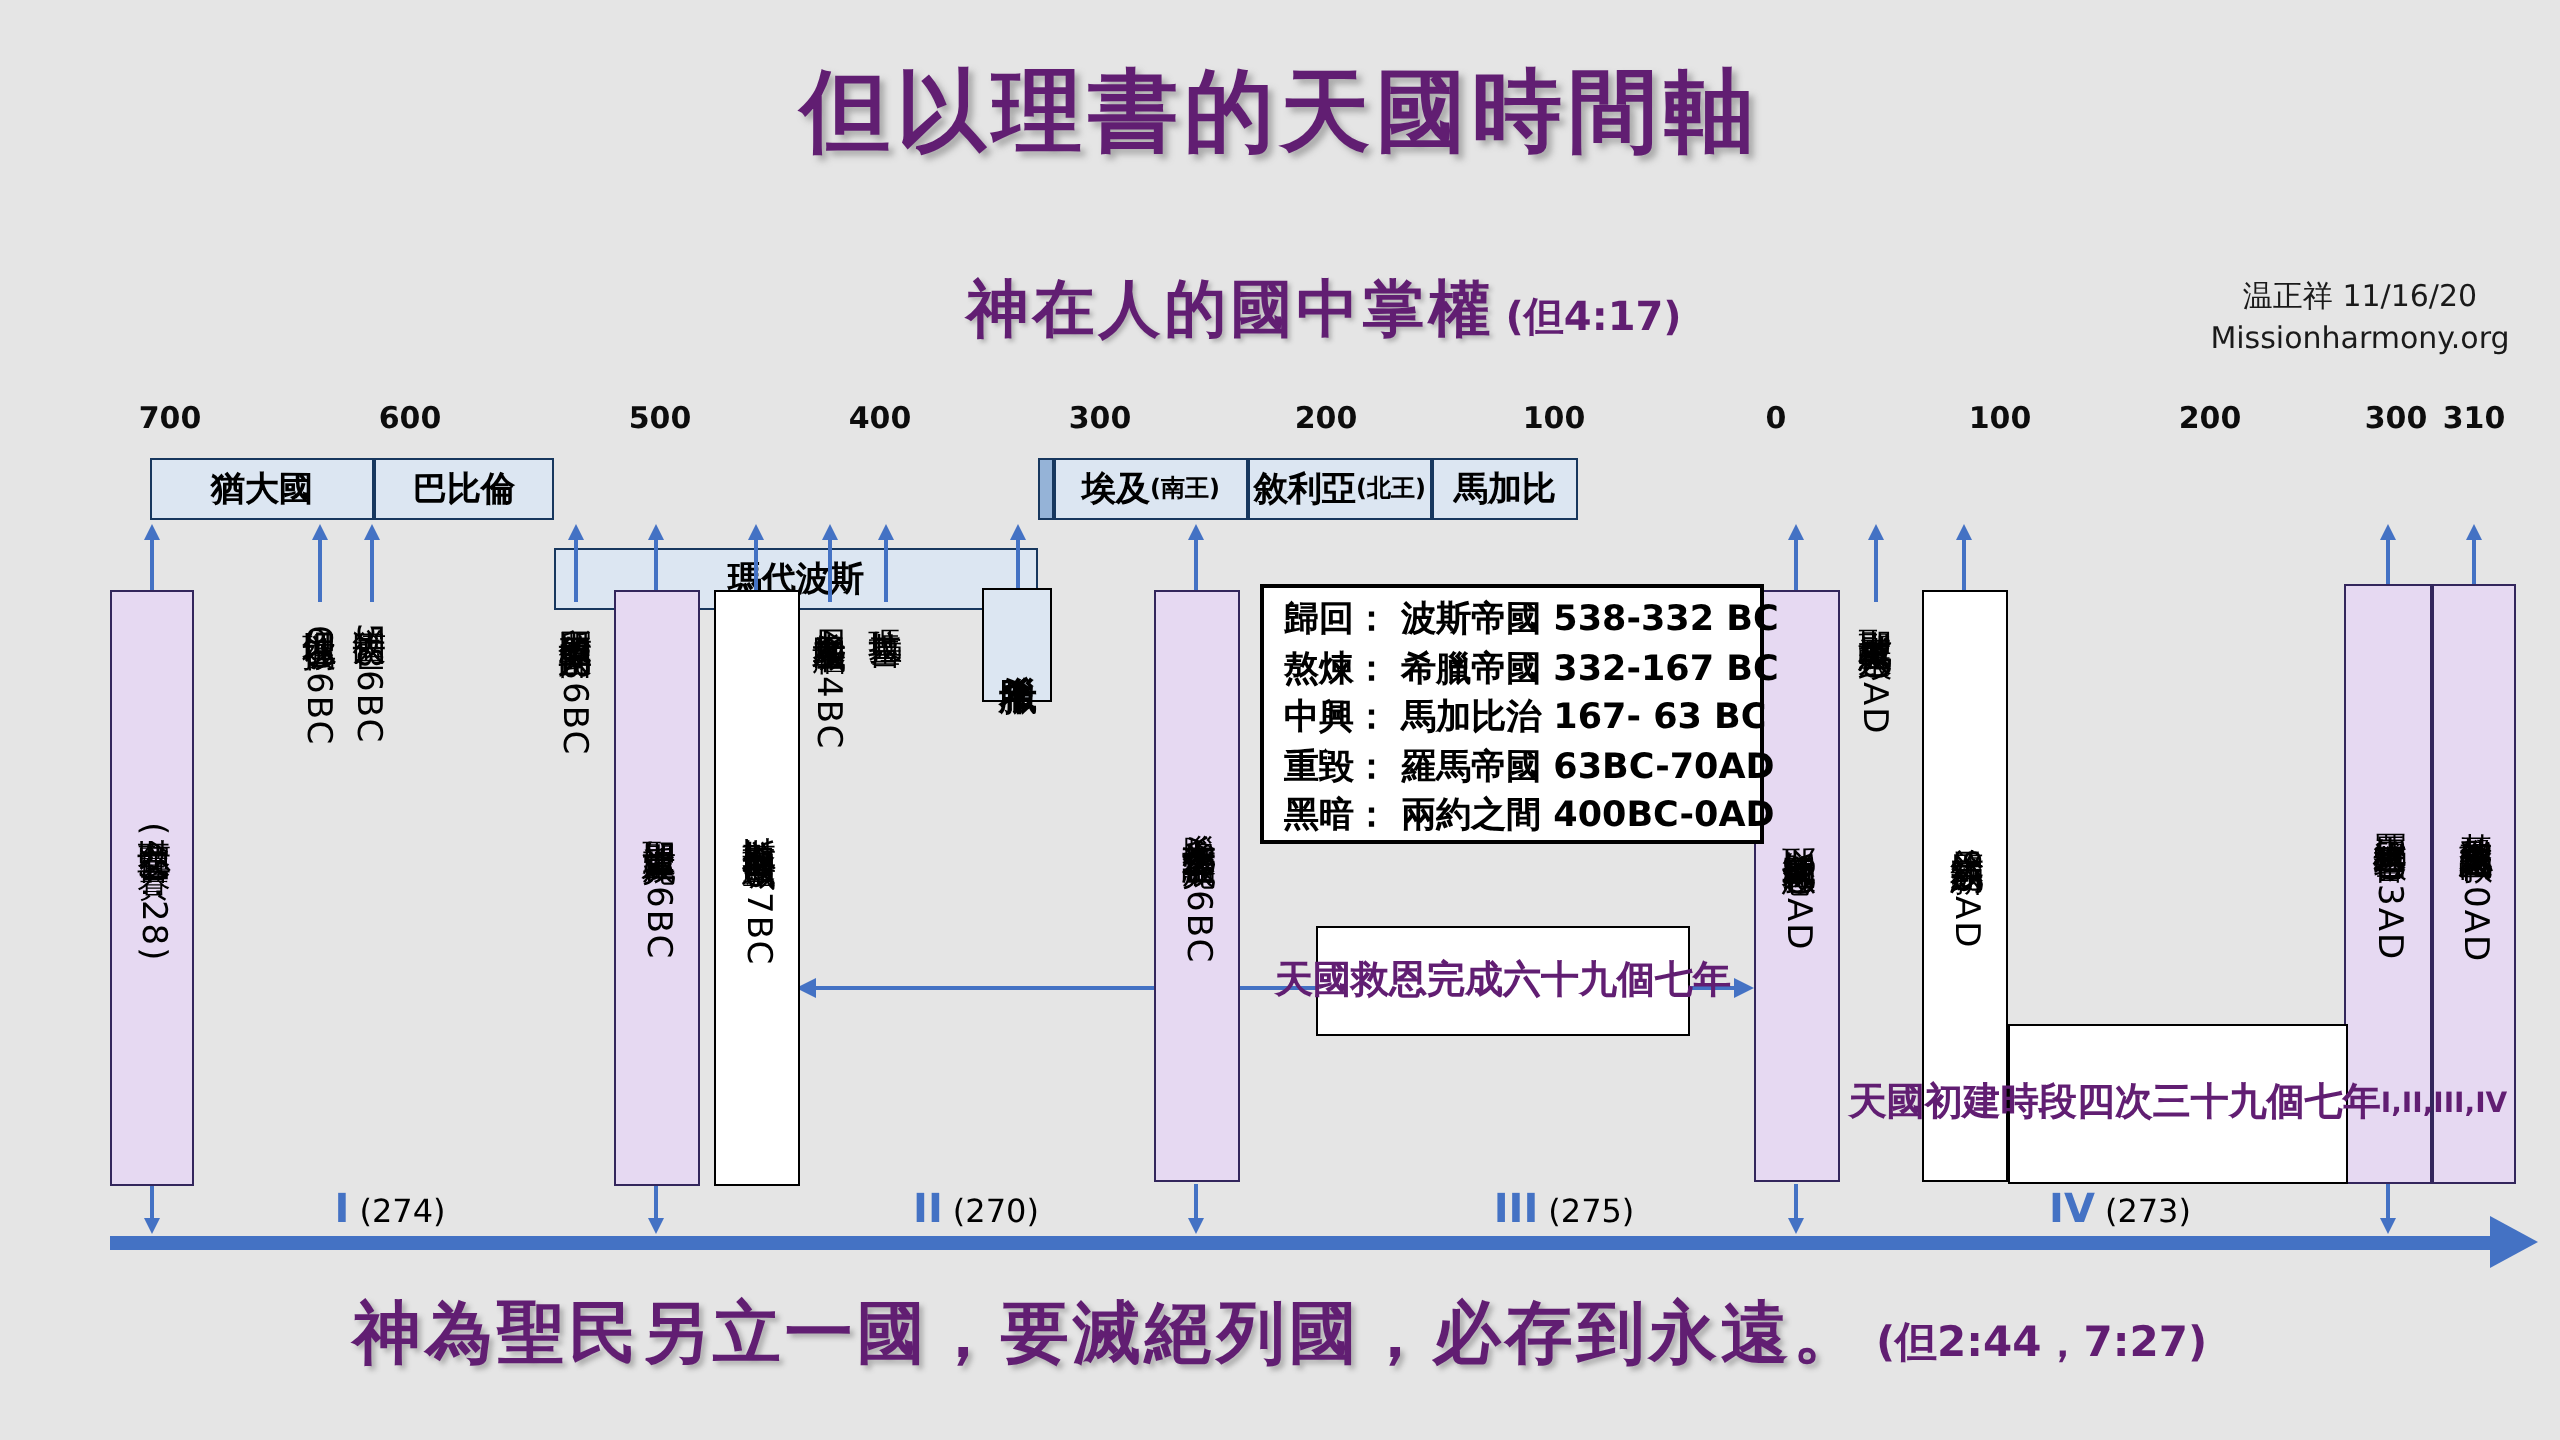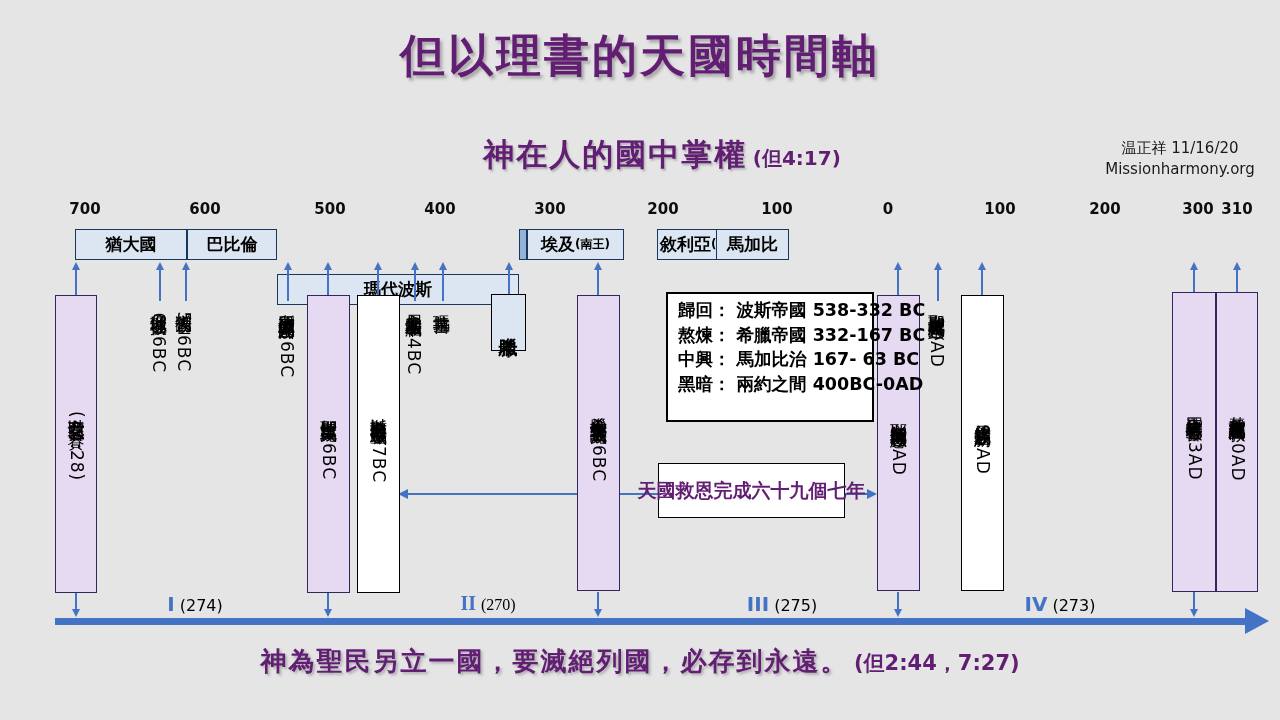--- a/index.html
+++ b/index.html
@@ -53,21 +53,21 @@
   .bottom-bar{position:absolute;left:55px;top:618px;width:1192px;height:7px;
               background:var(--accent,#4472c4);z-index:2;}
   .big-arrow{position:absolute;left:1245px;top:608px;width:0;height:0;
              border-top:13px solid transparent;border-bottom:13px solid transparent;
              border-left:24px solid var(--accent,#4472c4);z-index:2;}
   .roman{position:absolute;top:592px;transform:translateX(-50%);font-size:16px;
          color:#000;white-space:nowrap;z-index:4;}
   .roman b{color:var(--accent,#4472c4);font-size:20px;font-weight:bold;margin-right:5px;}
   .footer{position:absolute;top:644px;left:0;width:100%;text-align:center;
           color:var(--purple,#611e72);font-weight:bold;}
-  .footer .main{font-size:26px;letter-spacing:2px;text-shadow:2px 2px 2.5px rgba(110,110,110,.45);}
+  .footer .main{font-size:34px;letter-spacing:2px;text-shadow:2px 2px 2.5px rgba(110,110,110,.45);}
   .footer .ref{font-size:21px;}
 </style>
 </head>
 <body>
 
 <div class="canvas">
   <div class="title">但以理書的天國時間軸</div>
 
   <div class="subtitle">
     <span class="main">神在人的國中掌權</span>
@@ -99,21 +99,21 @@
         <span>巴比倫</span>
       </div>
       <div class="band-seg" style="left: 277px; width: 242px; margin-top: 45px;">
         <span>瑪代波斯</span>
       </div>
       <div class="band-seg divider" style="left: 519px; width: 8px;"></div>
       <div class="band-seg" style="left: 527px; width: 97px;">
         <span>埃及</span>
         <span class="sub">(南王)</span>
       </div>
-      <div class="band-seg" style="left: 657px; width: 92px;">
+      <div class="band-seg" style="left: 624px; width: 92px;">
         <span>敘利亞</span>
         <span class="sub">(北王)</span>
       </div>
       <div class="band-seg" style="left: 716px; width: 73px;">
         <span>馬加比</span>
       </div>
       <div class="vbox purple" style="left: 55px; top: 295px; width: 42px; height: 298px;">
         <span class="vtxt">以賽亞預言(賽44:28)</span>
       </div>
       <div class="head-up" style="left: 71.5px; top: 262px;"></div>
@@ -179,38 +179,44 @@
       </div>
       <div class="head-up" style="left: 1189.5px; top: 262px;"></div>
       <div class="shaft" style="left: 1193px; top: 269px; height: 23px;"></div>
       <div class="shaft" style="left: 1193px; top: 592px; height: 18px;"></div>
       <div class="head-down" style="left: 1189.5px; top: 609px;"></div>
       <div class="vbox purple" style="left: 1216px; top: 292px; width: 42px; height: 300px;">
         <span class="vtxt">基督教認定為羅馬國教 310AD</span>
       </div>
       <div class="head-up" style="left: 1232.5px; top: 262px;"></div>
       <div class="shaft" style="left: 1236px; top: 269px; height: 23px;"></div>
-      <div class="infobox" style="left: 630px; top: 292px; width: 208px; height: 130px; margin-left: 36px;">
+      <div class="infobox" style="left: 630px; top: 292px; width: 252px; height: 130px;">
         <div>歸回： 波斯帝國 538-332 BC</div>
         <div>熬煉： 希臘帝國 332-167 BC</div>
         <div>中興： 馬加比治 167- 63 BC</div>
+        <div>重毀： 羅馬帝國 63BC-70AD</div>
         <div>黑暗： 兩約之間 400BC-0AD</div>
       </div>
       <div class="hline" style="left: 406px; top: 493px; width: 253px;"></div>
       <div class="head-left" style="left: 398px; top: 488.5px;"></div>
       <div class="hline" style="left: 844px; top: 493px; width: 23px;"></div>
       <div class="head-right" style="left: 867px; top: 488.5px;"></div>
       <div class="cbox" style="left: 658px; top: 463px; width: 187px; height: 55px;">
         <div>天國救恩完成</div>
         <div>六十九個七年</div>
       </div>
+      <div class="pbox" style="left: 1004px; top: 512px; width: 170px; height: 80px;">
+        <div>天國初建時段</div>
+        <div>四次三十九個七年</div>
+        <div class="small">I,II,III,IV</div>
+      </div>
       <div class="bottom-bar"></div>
       <div class="big-arrow"></div>
       <div class="roman" style="left: 195px;"><b>I</b><span>(274)</span></div>
-      <div class="roman" style="left: 488px; font-family: Liberation Serif, serif;"><b>II</b><span>(270)</span></div>
+      <div class="roman" style="left: 488px;"><b>II</b><span>(270)</span></div>
       <div class="roman" style="left: 782px;"><b>III</b><span>(275)</span></div>
       <div class="roman" style="left: 1060px;"><b>IV</b><span>(273)</span></div>
     </div>
 
   <div class="footer">
     <span class="main">神為聖民另立一國，要滅絕列國，必存到永遠。</span>
     <span class="ref">(但2:44，7:27)</span>
   </div>
 </div>
 

